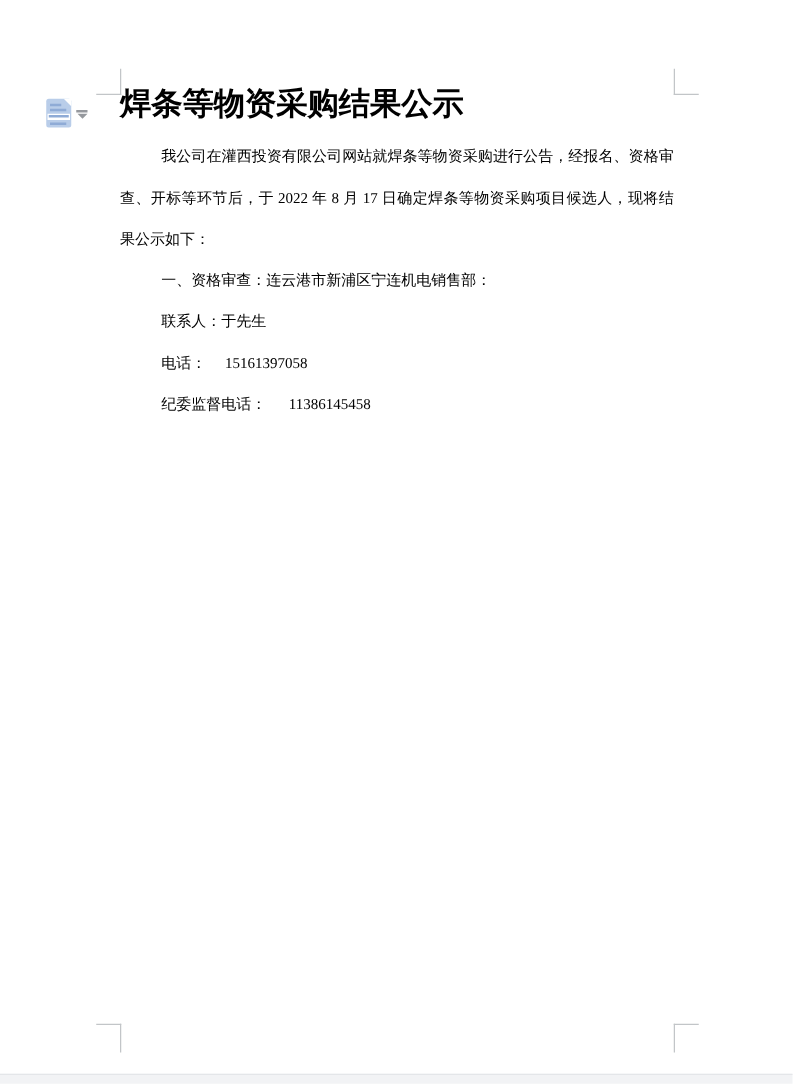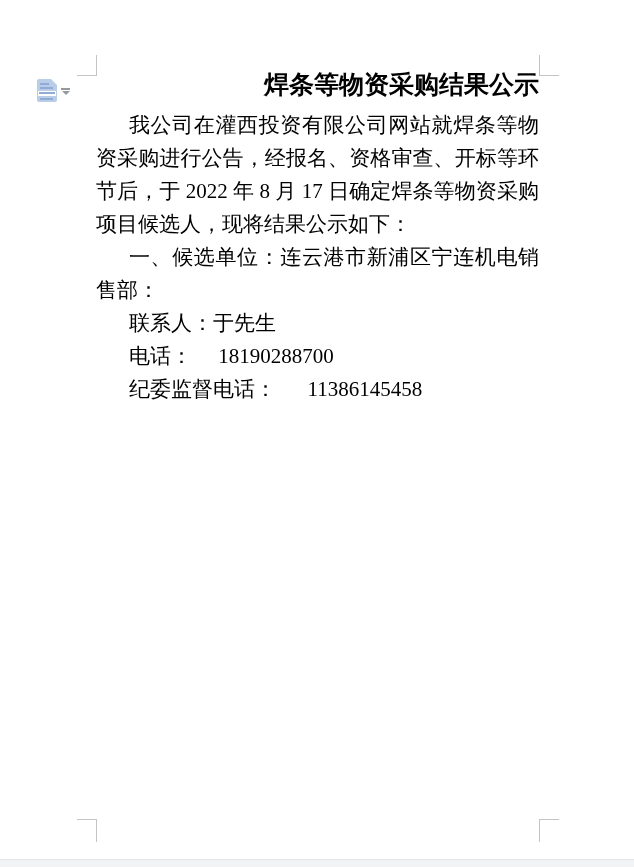--- a/index.html
+++ b/index.html
@@ -34,22 +34,22 @@
     background: var(--paste-icon-line,#8fabd6); }
   .paste-icon .l4 { bottom: 2px; right: 4px; }
   .dropdown { position: absolute; left: 24px; top: 9px; width: 9px; height: 8px; }
   .dropdown .bar { height: 2px; width: 9px; background: #95989d; margin-bottom: 1px; }
   .dropdown .tri { width: 0; height: 0; margin: 0 auto;
     border-left: 4px solid transparent; border-right: 4px solid transparent;
     border-top: 4px solid #95989d; }
 
   
   .text-area { position: absolute; left: 96px; top: 66px; width: 443px; }
-  .doc-title { margin: 0; font-size: 25px; line-height: 38px; font-weight: 700; text-align: right; }
-  .para { margin: 0; font-size: 21px; line-height: 33px; text-indent: 33px;
+  .doc-title { margin: 0; font-size: 25px; line-height: 38px; font-weight: 700; text-align: left; font-family: Liberation Mono, monospace; }
+  .para { margin: 0; font-size: 12px; line-height: 33px; text-indent: 33px;
     text-align: justify; white-space: pre-wrap; }
   .para.first { margin-top: 5px; }
 
   
   .bottom-bar { position: absolute; left: 0; right: 0; bottom: 0; height: 7px;
     background: var(--bottom-bar-bg,#f2f3f5); border-top: 1px solid var(--bottom-bar-border,#e4e6e9); }
 </style>
 </head>
 <body>
 
@@ -72,21 +72,21 @@
   </div>
 
   <div class="mark tl"></div>
   <div class="mark tr"></div>
   <div class="mark bl"></div>
   <div class="mark br"></div>
 
   <div class="text-area">
     <h1 class="doc-title">焊条等物资采购结果公示</h1>
     <p class="para first">我公司在灌西投资有限公司网站就焊条等物资采购进行公告，经报名、资格审查、开标等环节后，于 2022 年 8 月 17 日确定焊条等物资采购项目候选人，现将结果公示如下：</p>
-    <p class="para">一、候选单位：连云港市新浦区宁连机电销售部：</p>
+    <p class="para">一、资格审查：连云港市新浦区宁连机电销售部：</p>
     <p class="para">联系人：于先生</p>
-    <p class="para">电话：     18190288700</p>
+    <p class="para">电话：     15161397058</p>
     <p class="para">纪委监督电话：      11386145458</p>
   </div>
 
   <div class="bottom-bar"></div>
 
 </div>
 
 </body></html>

